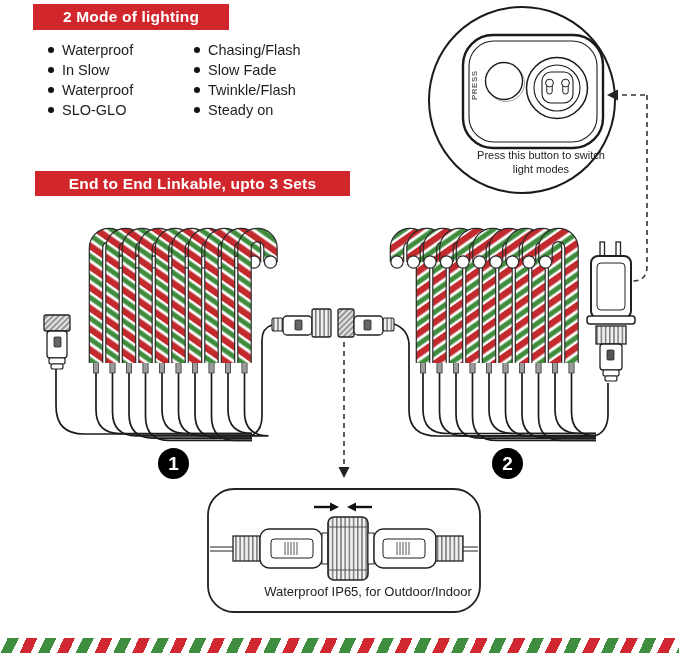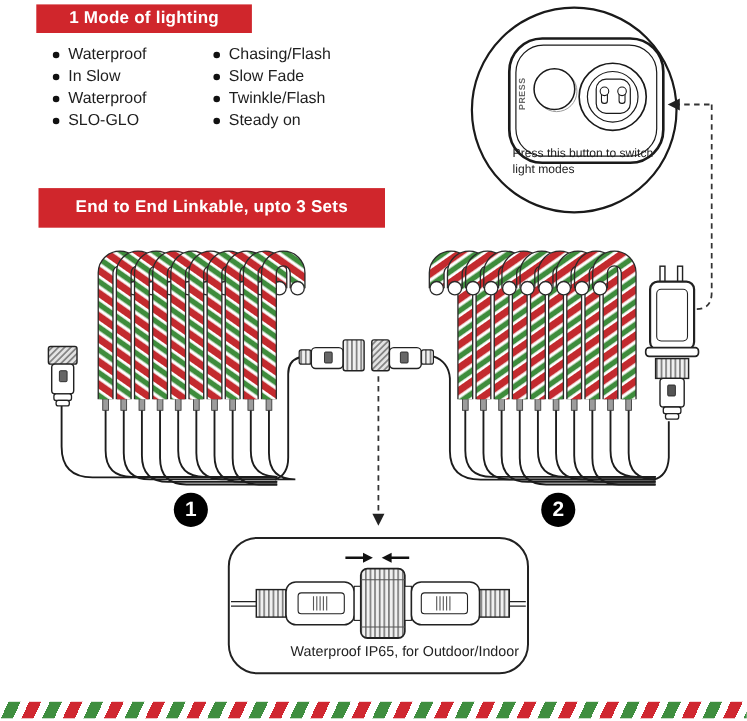--- a/index.html
+++ b/index.html
@@ -3,29 +3,29 @@
 <meta charset="utf-8">
 <style>
   html,body{margin:0;padding:0;background:#fff;}
   .stage{position:relative;width:679px;height:655px;background:#fff;overflow:hidden;
          font-family:"Liberation Sans",sans-serif;color:#1e1e1e;}
   .stage svg{position:absolute;left:0;top:0;z-index:1;}
   .txt{position:absolute;z-index:2;}
   .banner{background:var(--banner-red,#d0262c);color:#fff;font-weight:bold;
           display:flex;align-items:center;justify-content:center;letter-spacing:.2px;}
   #banner-modes{left:33px;top:4px;width:196px;height:26px;font-size:15.5px;}
-  #banner-link{left:35px;top:171px;width:315px;height:36px;font-size:15.5px;}
+  #banner-link{left:35px;top:171px;width:315px;height:25px;font-size:15.5px;}
   .mode-col{position:absolute;top:40px;z-index:2;}
   #mode-col-1{left:48px;}
   #mode-col-2{left:194px;text-align:right;}
   .mode-item{display:flex;align-items:center;height:20px;font-size:14.5px;font-weight:500;}
   .dot{width:6px;height:6px;border-radius:50%;background:#111;margin-right:8px;flex:0 0 auto;}
   #press-label{left:470px;top:100px;transform:rotate(-90deg);transform-origin:0 0;
                font-size:8px;font-weight:bold;letter-spacing:.5px;color:#666;white-space:nowrap;}
-  #inset-caption{left:466px;top:133px;width:150px;font-size:11px;line-height:1.28;color:#222;}
+  #inset-caption{left:466px;top:148px;width:150px;font-size:11px;line-height:1.28;color:#222;text-align:center;}
   .badge{width:31px;height:31px;border-radius:50%;background:#000;color:#fff;
          font-weight:bold;font-size:19px;display:flex;align-items:center;justify-content:center;}
   #badge-1{left:158px;top:448px;}
   #badge-2{left:492px;top:448px;}
   #waterproof-caption{left:208px;top:584px;width:272px;text-align:center;font-size:13px;color:#222;margin-left:24px;}
   #stripe-border{left:0;top:638px;width:679px;height:15px;}
 </style>
 </head>
 <body>
 
@@ -243,21 +243,21 @@
       <rect x="328" y="517" width="40" height="63" rx="6" fill="url(#ridgeV)" stroke-width="1.6"></rect>
       <path d="M328 527 H368 M328 570 H368" stroke="#555" stroke-width="1" fill="none"></path>
       <rect x="368" y="533" width="6" height="31" fill="#fff" stroke-width="1"></rect>
       <rect x="374" y="529" width="62" height="39" rx="9" fill="#fff" stroke-width="1.4"></rect>
       <rect x="383" y="539" width="42" height="19" rx="3" fill="#fff" stroke-width="1"></rect>
       <path d="M397 542 V555 M400 542 V555 M403 542 V555 M406 542 V555 M409 542 V555" stroke="#555" stroke-width="1" fill="none"></path>
       <rect x="436" y="536" width="27" height="25" fill="url(#ridgeV)" stroke-width="1.3"></rect>
     </g>
   </svg>
 
-  <div class="txt banner" id="banner-modes">1 Mode of lighting</div>
+  <div class="txt banner" id="banner-modes">2 Mode of lighting</div>
 
   <div class="mode-col" id="mode-col-1">
     <div class="mode-item">
         <span class="dot"></span>
         <span>Waterproof</span>
       </div>
     <div class="mode-item">
         <span class="dot"></span>
         <span>In Slow</span>
       </div>

